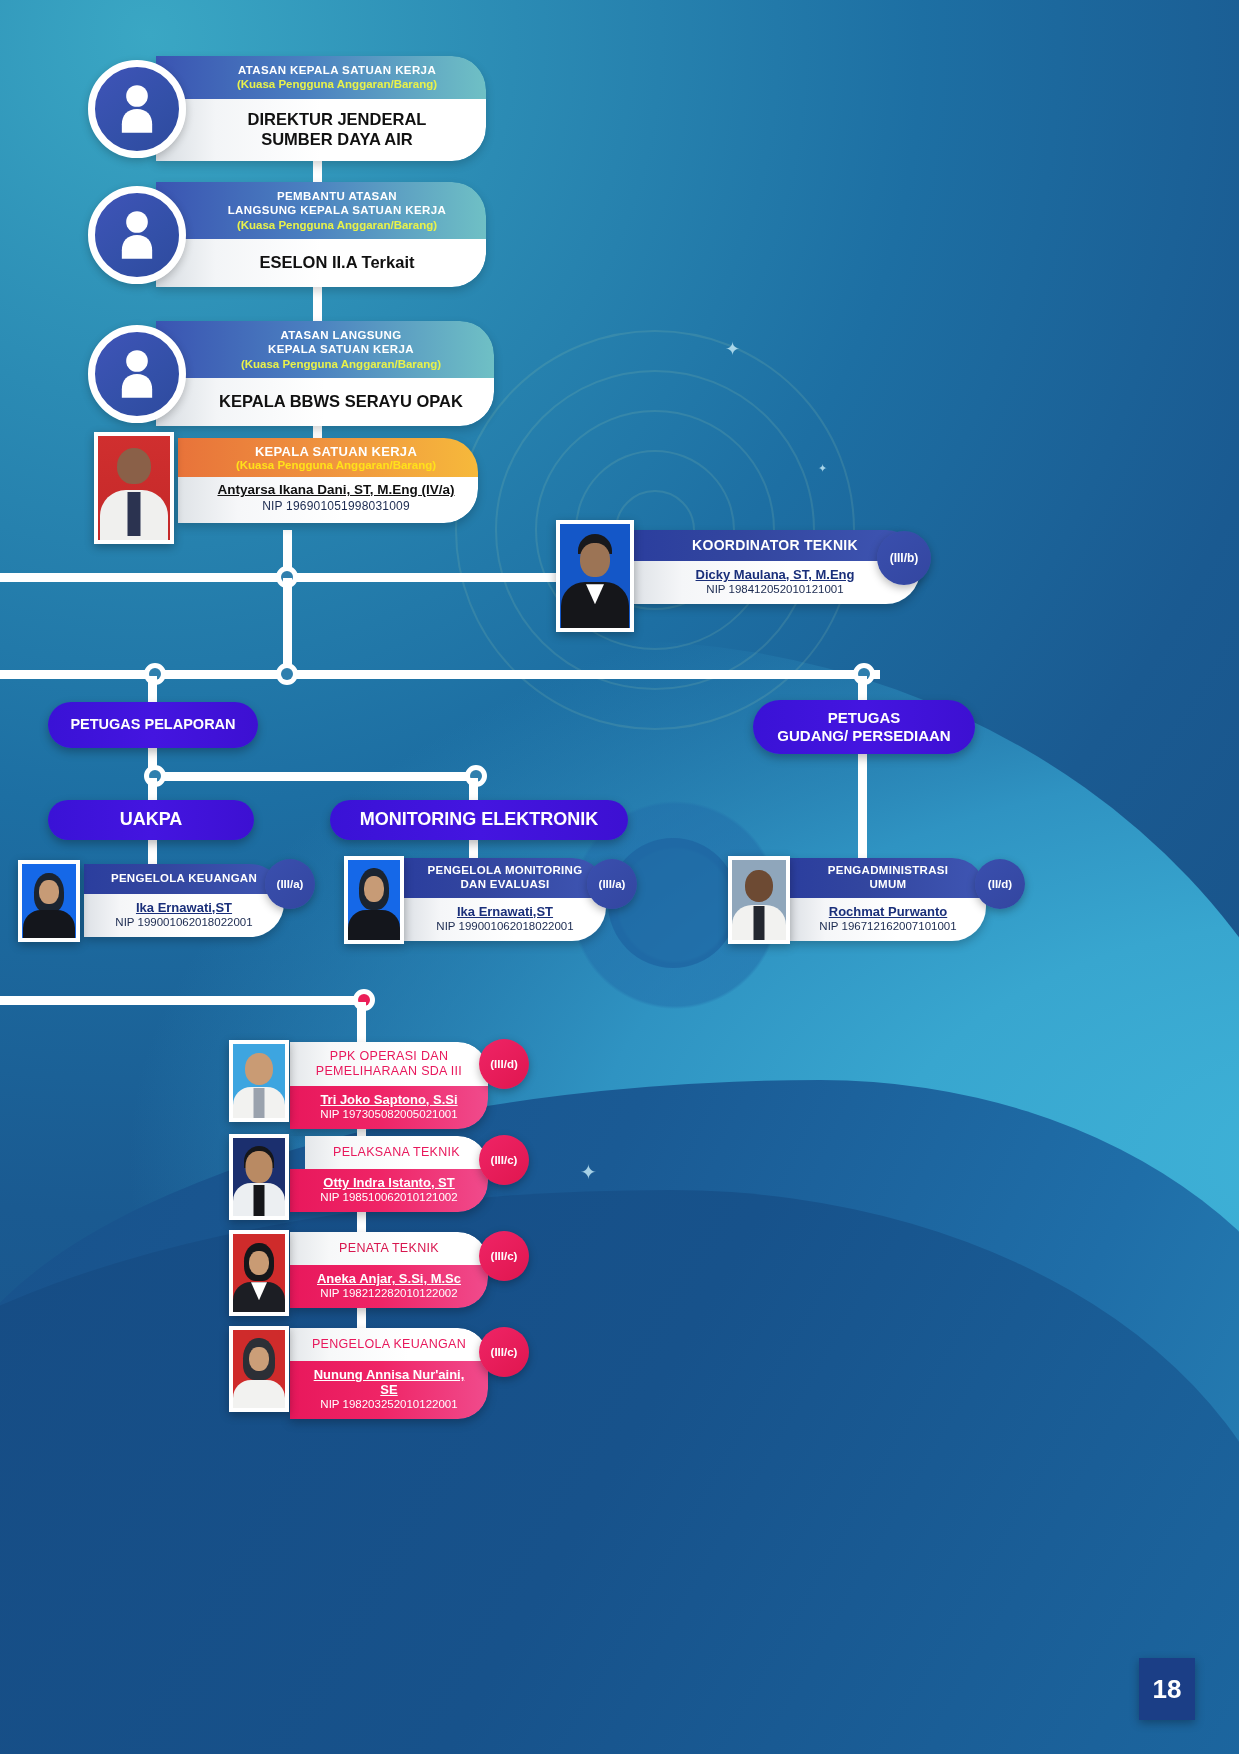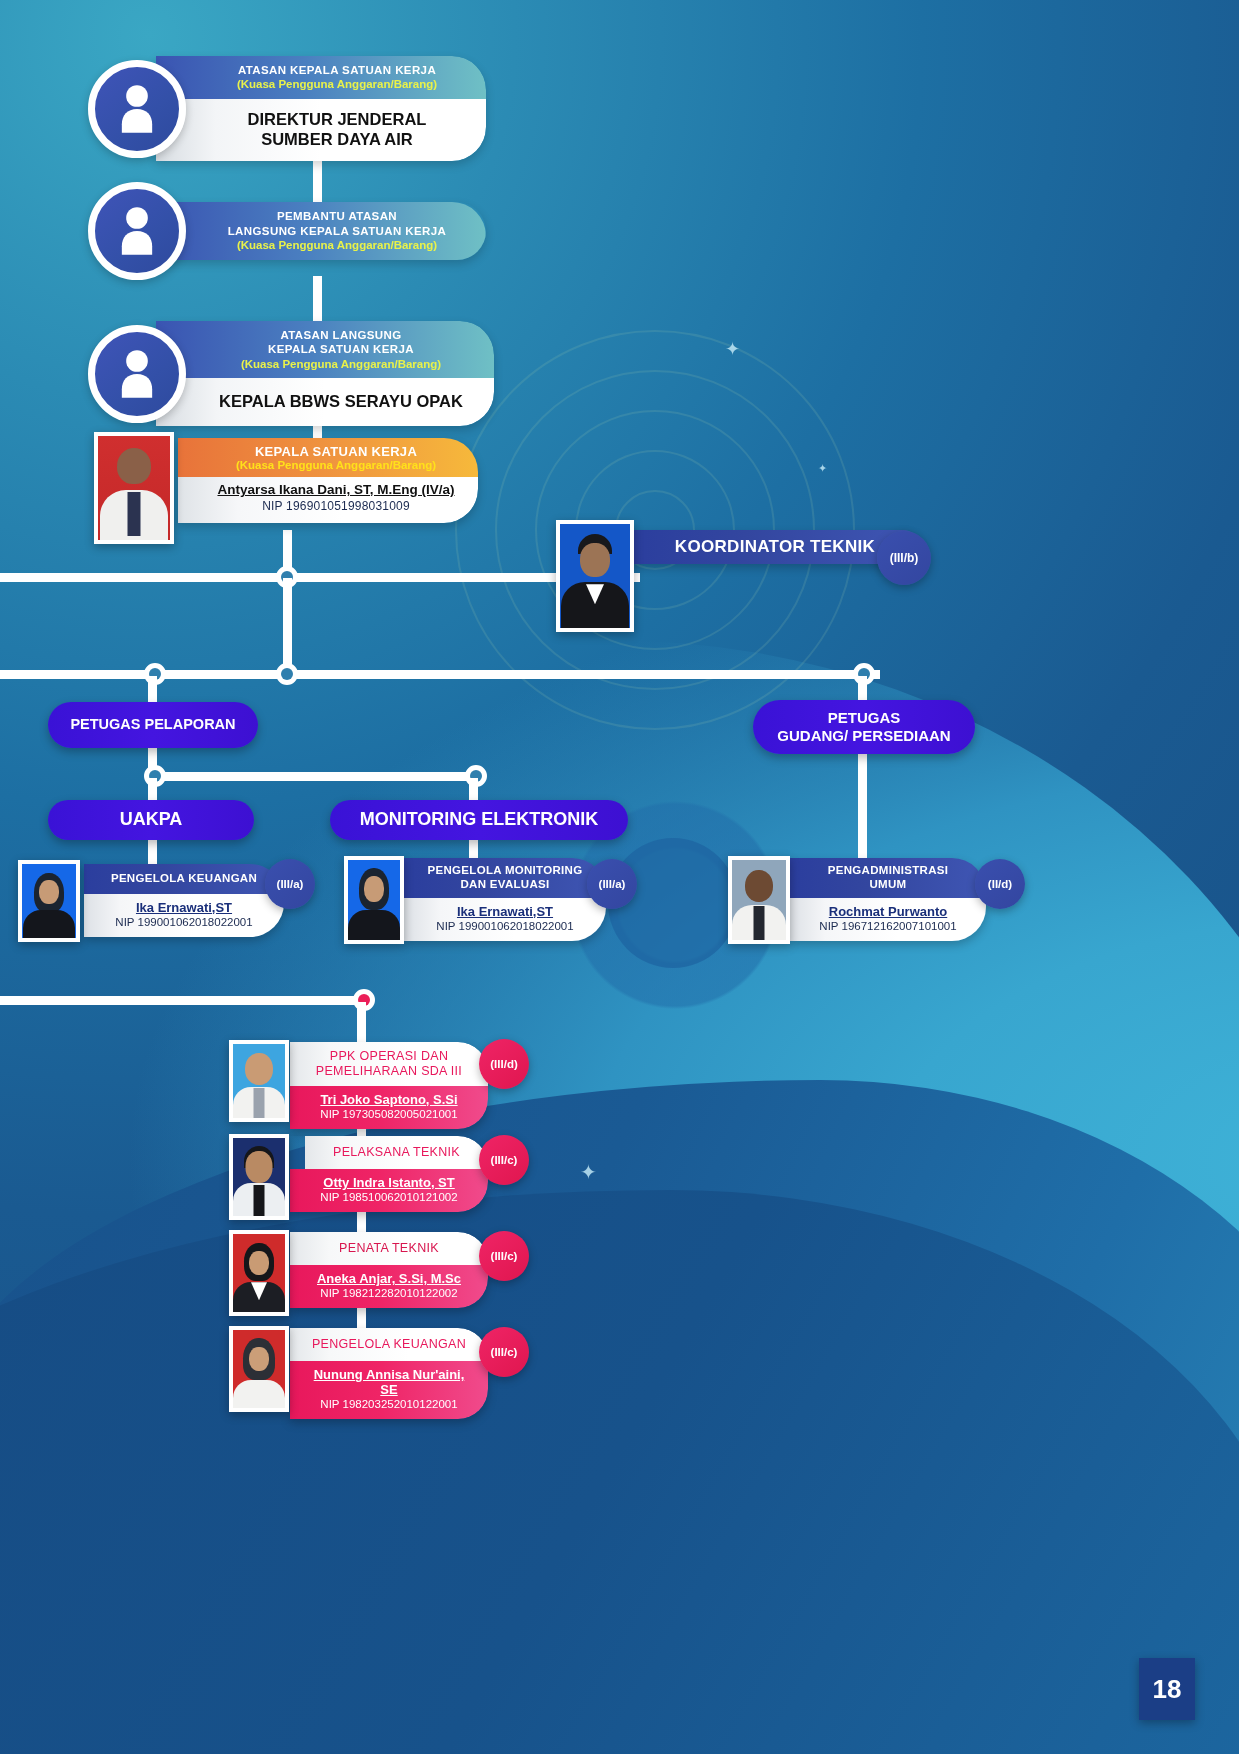--- a/index.html
+++ b/index.html
@@ -62,21 +62,21 @@
   .satker .sh .l2{color:#ffe11a;font-weight:bold;font-size:11.5px;}
   .satker .sb{background:linear-gradient(90deg,#dfe3e7 0%, #f6f7f9 20%, #fff 55%);
     text-align:center;padding:5px 10px 10px 26px;border-radius:0 0 34px 0;}
   .satker .sb .nm{font-size:13.5px;font-weight:bold;color:#111;text-decoration:underline;}
   .satker .sb .nip{font-size:12px;color:#1b2a50;letter-spacing:.2px;margin-top:2px;}
 
   
   .pcard{position:absolute;border-radius:0 34px 34px 0;overflow:hidden;
     box-shadow:0 4px 10px rgba(0,0,0,.22);}
   .pcard .ph-head{background:linear-gradient(90deg,#2b3e9e 0%, #33469f 40%, #3f56b4 100%);
-    color:#fff;text-align:center;font-weight:bold;padding:7px 12px;font-size:17px;line-height:1.2;
+    color:#fff;text-align:center;font-weight:bold;padding:7px 12px;font-size:14px;line-height:1.2;
     letter-spacing:.3px;}
   .pcard .ph-body{background:linear-gradient(90deg,#dde1e6 0%, #f5f6f8 18%, #ffffff 55%);
     text-align:center;padding:6px 12px 9px;}
   .pcard .ph-body .nm{font-size:13px;font-weight:bold;color:#1a2f7a;text-decoration:underline;}
   .pcard .ph-body .nip{font-size:11.5px;color:#1b2a50;margin-top:1px;}
   .grade{position:absolute;width:54px;height:54px;border-radius:50%;
     background:linear-gradient(140deg,#3a4fae 0%,#3346a0 100%);color:#fff;
     display:flex;align-items:center;justify-content:center;font-size:12px;font-weight:bold;
     box-shadow:0 3px 8px rgba(0,0,0,.28);z-index:3;}
 
@@ -202,20 +202,23 @@
         <circle cx="20" cy="12" r="10" fill="#fff"></circle>
         <path d="M20 24c-9 0-14 6-14 14v8h28v-8c0-8-5-14-14-14z" fill="#fff"></path>
       </svg>
   </div>
   <div class="topcard-body">
     <div class="tc-head">
       <div class="l1">PEMBANTU ATASAN</div>
       <div class="l1">LANGSUNG KEPALA SATUAN KERJA</div>
       <div class="l2">(Kuasa Pengguna Anggaran/Barang)</div>
     </div>
+    <div class="tc-body" style="padding-top:13px;padding-bottom:15px;">
+      <div class="name">ESELON II.A Terkait</div>
+    </div>
   </div>
 </div>
 
 <div class="topcard" style="left:88px;top:308px;margin-top:13px;">
   <div class="avatar-circle">
     <svg viewBox="0 0 40 48">
         <circle cx="20" cy="12" r="10" fill="#fff"></circle>
         <path d="M20 24c-9 0-14 6-14 14v8h28v-8c0-8-5-14-14-14z" fill="#fff"></path>
       </svg>
   </div>
@@ -254,20 +257,24 @@
     <div style="position:absolute;left:50%;top:10%;transform:translateX(-50%);width:34px;height:20px;border-radius:18px 18px 0 0;background:#17181c;"></div>
     <div style="position:absolute;left:50%;top:18%;transform:translateX(-50%);width:30px;height:34px;border-radius:46%;background:#9c7455;"></div>
     <div style="position:absolute;left:50%;top:56%;transform:translateX(-50%);width:68px;height:48px;border-radius:24px 24px 0 0;background:#15161a;"></div>
     <div style="position:absolute;left:50%;top:58%;transform:translateX(-50%);width:18px;height:20px;background:#fff;clip-path:polygon(0 0,100% 0,50% 100%);"></div>
   </div>
 </div>
 <div class="pcard" style="left:630px;top:530px;width:290px;">
   <div class="ph-head">
     <span>KOORDINATOR TEKNIK</span>
   </div>
+  <div class="ph-body">
+    <div class="nm">Dicky Maulana, ST, M.Eng</div>
+    <div class="nip">NIP  198412052010121001</div>
+  </div>
 </div>
 <div class="grade" style="left:877px;top:531px;">
   <span>(III/b)</span>
 </div>
 
 <div class="pill" style="left:48px;top:702px;width:210px;height:46px;font-size:14.5px;">
   <span>PETUGAS PELAPORAN</span>
 </div>
 <div class="pill" style="left:753px;top:700px;width:222px;height:54px;font-size:15px;flex-direction:column;">
   <span>PETUGAS</span>

